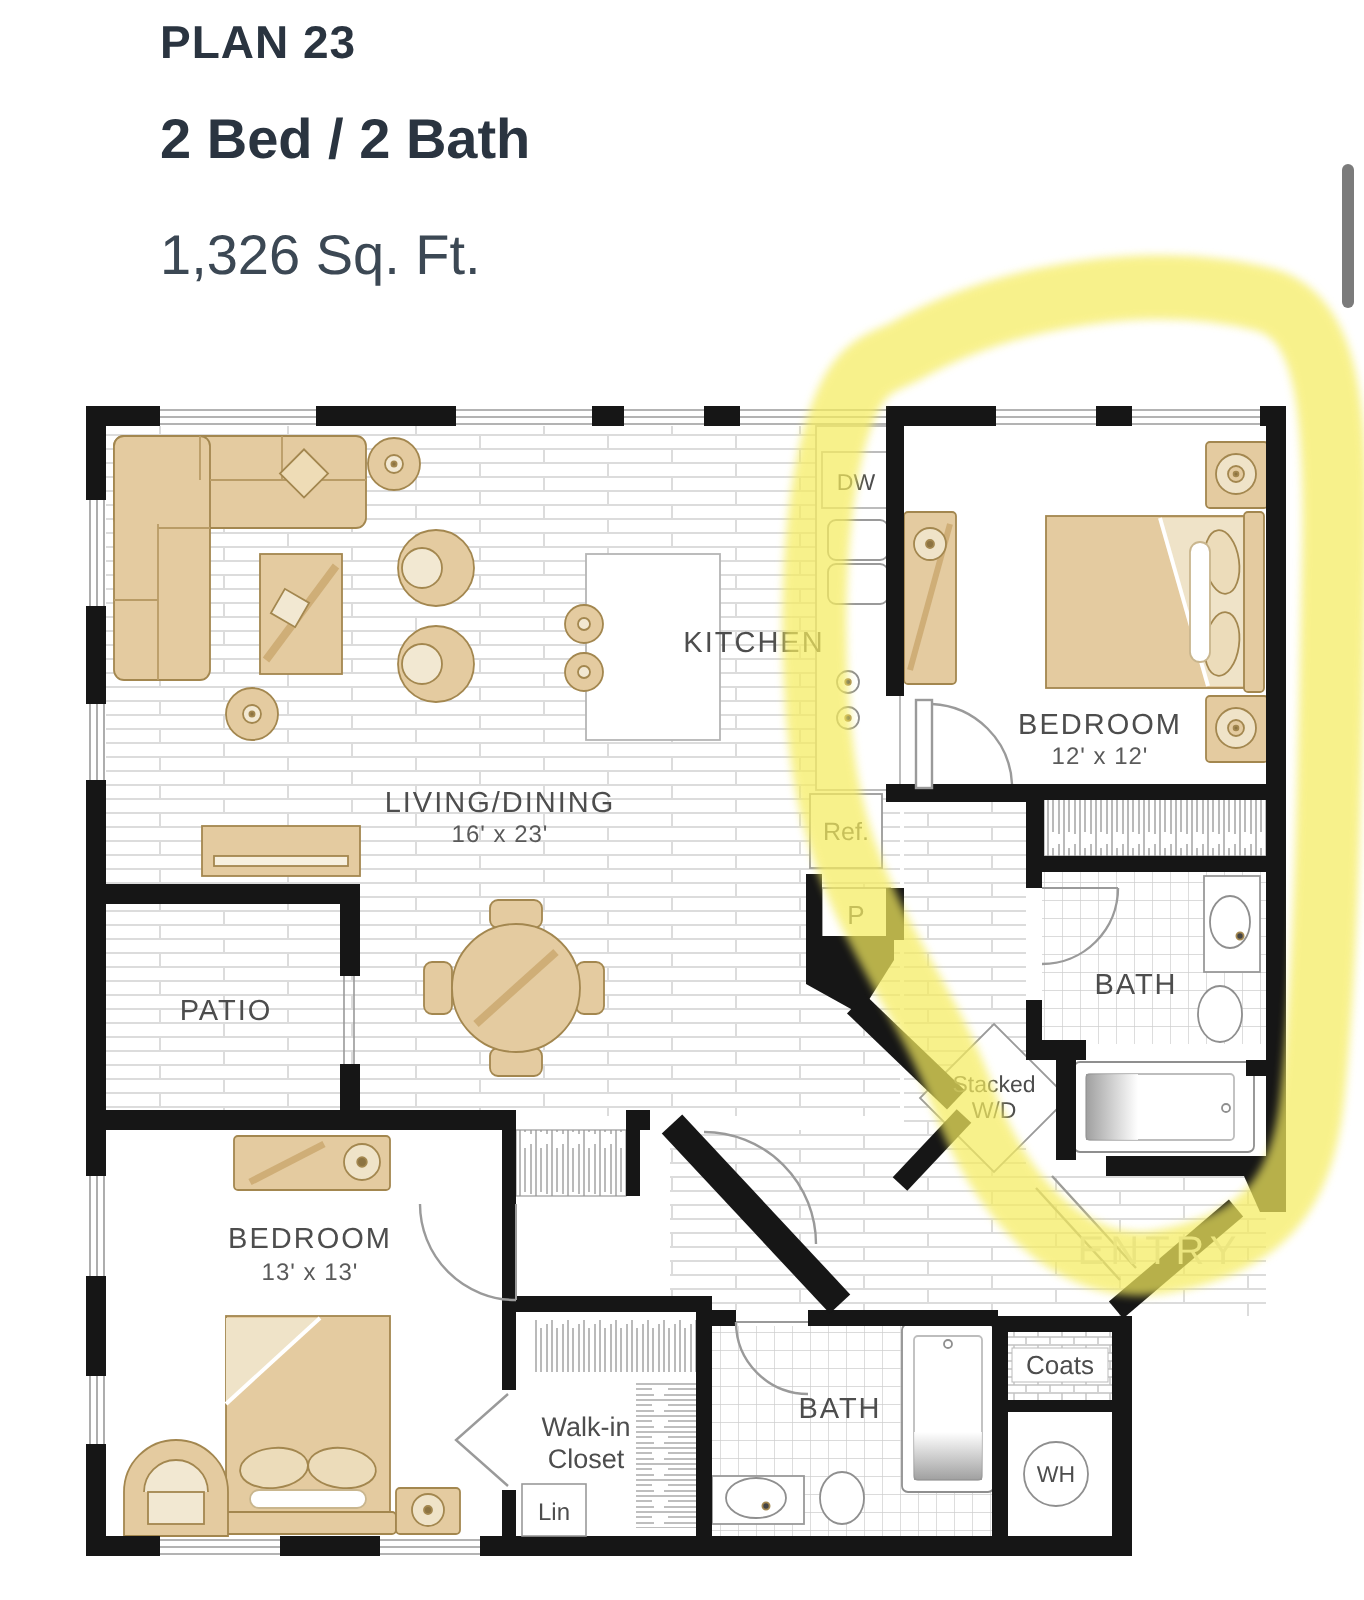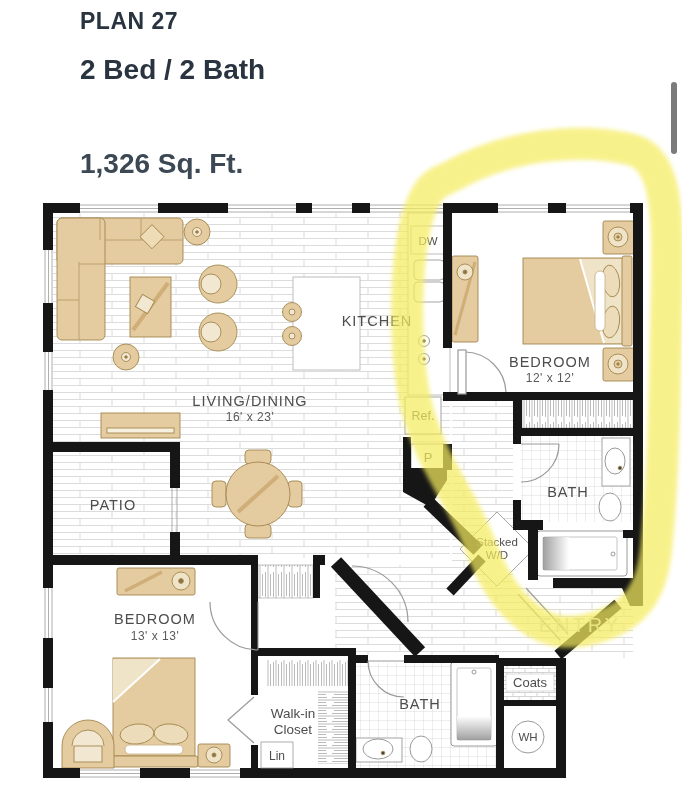--- a/index.html
+++ b/index.html
@@ -2,35 +2,35 @@
 <html><head>
 <meta charset="utf-8">
 <style>
   html,body{margin:0;padding:0;background:#ffffff;width:682px;height:800px;overflow:hidden;
     font-family:"Liberation Sans", sans-serif;}
   .hdr{position:absolute;left:40px;top:0;}
   .plan-name{position:absolute;left:40px;top:8px;font-size:23px;font-weight:700;
     letter-spacing:.5px;color:#2a3440;white-space:nowrap;}
   .beds-baths{position:absolute;left:40px;top:54px;font-size:28px;font-weight:700;
     color:#2a3440;white-space:nowrap;text-align:center;}
-  .sqft{position:absolute;left:40px;top:112px;font-size:28px;font-weight:700;
-    color:#3c4854;white-space:nowrap;margin-top:36px;}
+  .sqft{position:absolute;left:40px;top:112px;font-size:28px;font-weight:400;
+    color:#3c4854;white-space:nowrap;}
   svg{position:absolute;left:0;top:0;}
   text{font-family:"Liberation Sans", sans-serif;}
   .room-label{font-size:14.5px;letter-spacing:1px;fill:#4d4d4d;text-anchor:middle;}
   .dim-label{font-size:12px;letter-spacing:.5px;fill:#5a5a5a;text-anchor:middle;}
   .fix-label{font-size:11.5px;fill:#4d4d4d;text-anchor:middle;}
   .closet-label{font-size:13.5px;fill:#4d4d4d;text-anchor:middle;}
   .entry-label{font-size:20px;letter-spacing:3px;fill:#d4d4d4;text-anchor:middle;}
 </style>
 </head>
 <body>
 
 <div class="hdr">
-  <div class="plan-name">PLAN 27</div>
+  <div class="plan-name">PLAN 23</div>
   <div class="beds-baths">2 Bed / 2 Bath</div>
   <div class="sqft">1,326 Sq. Ft.</div>
 </div>
 
 <svg width="682" height="800" viewBox="0 0 682 800">
   <defs>
     <pattern id="plank" width="64" height="14" patternUnits="userSpaceOnUse">
       <rect width="64" height="14" fill="#ffffff"></rect>
       <path d="M0 0.5 H64 M0 7.5 H64 M16 0.5 V7.5 M48 7.5 V14" stroke="#dcdcdc" stroke-width="1" fill="none"></path>
     </pattern>

